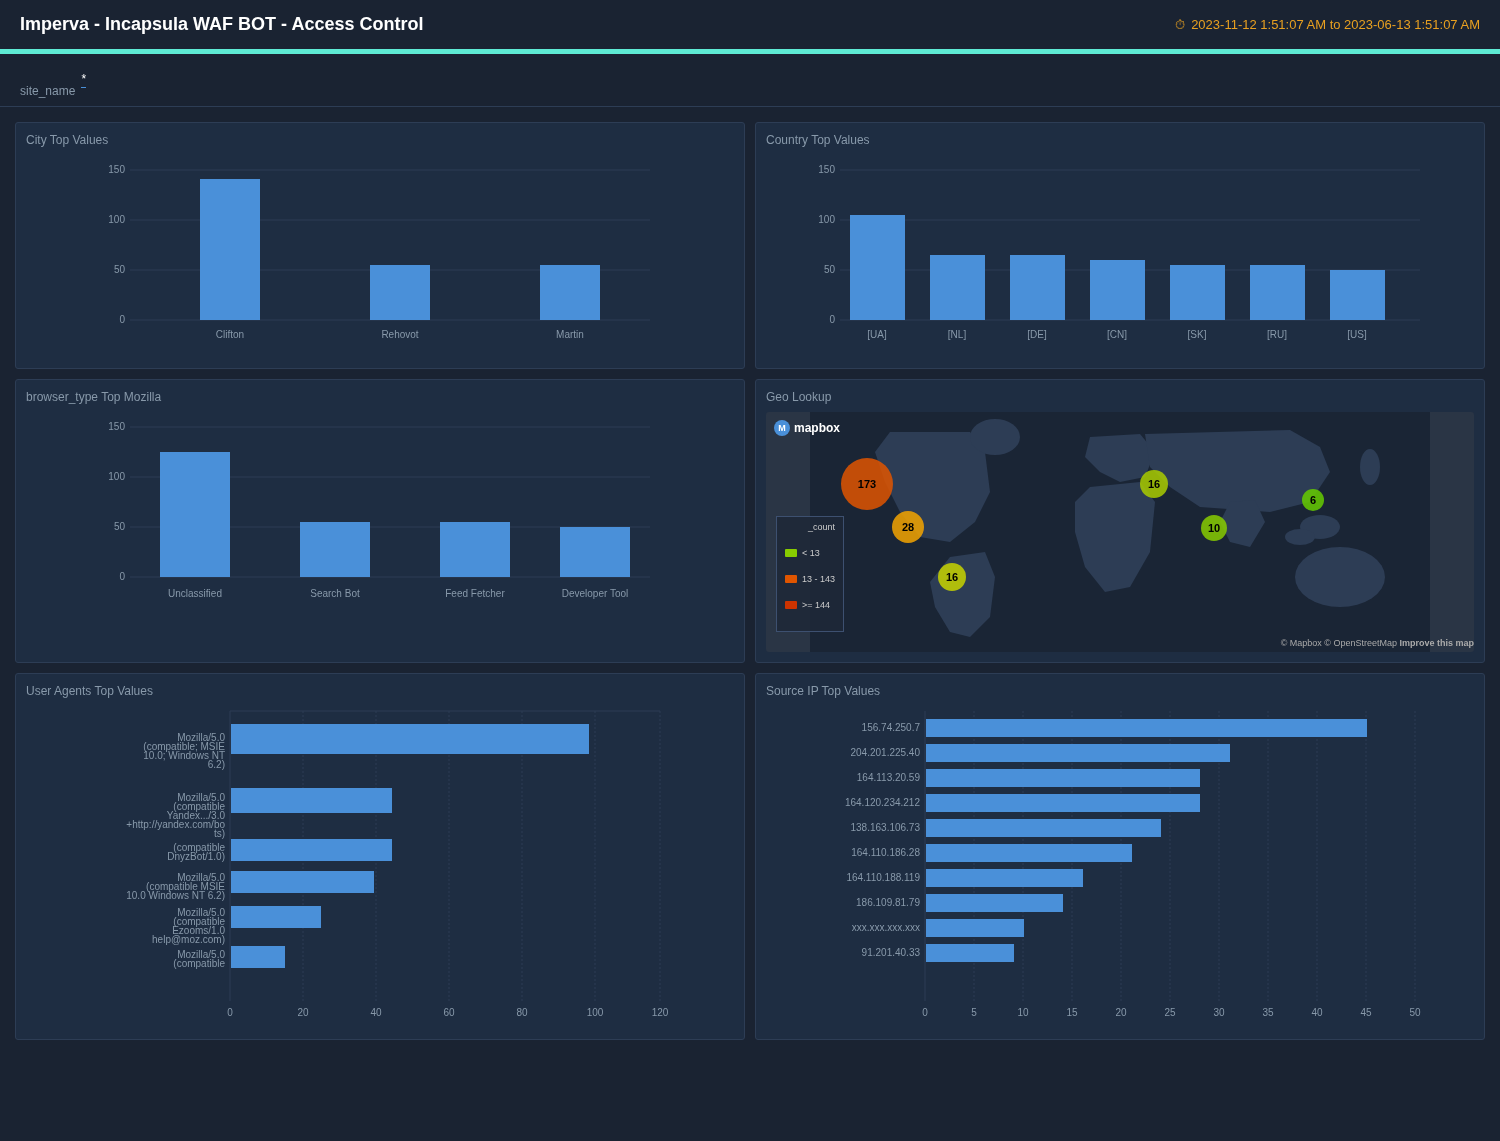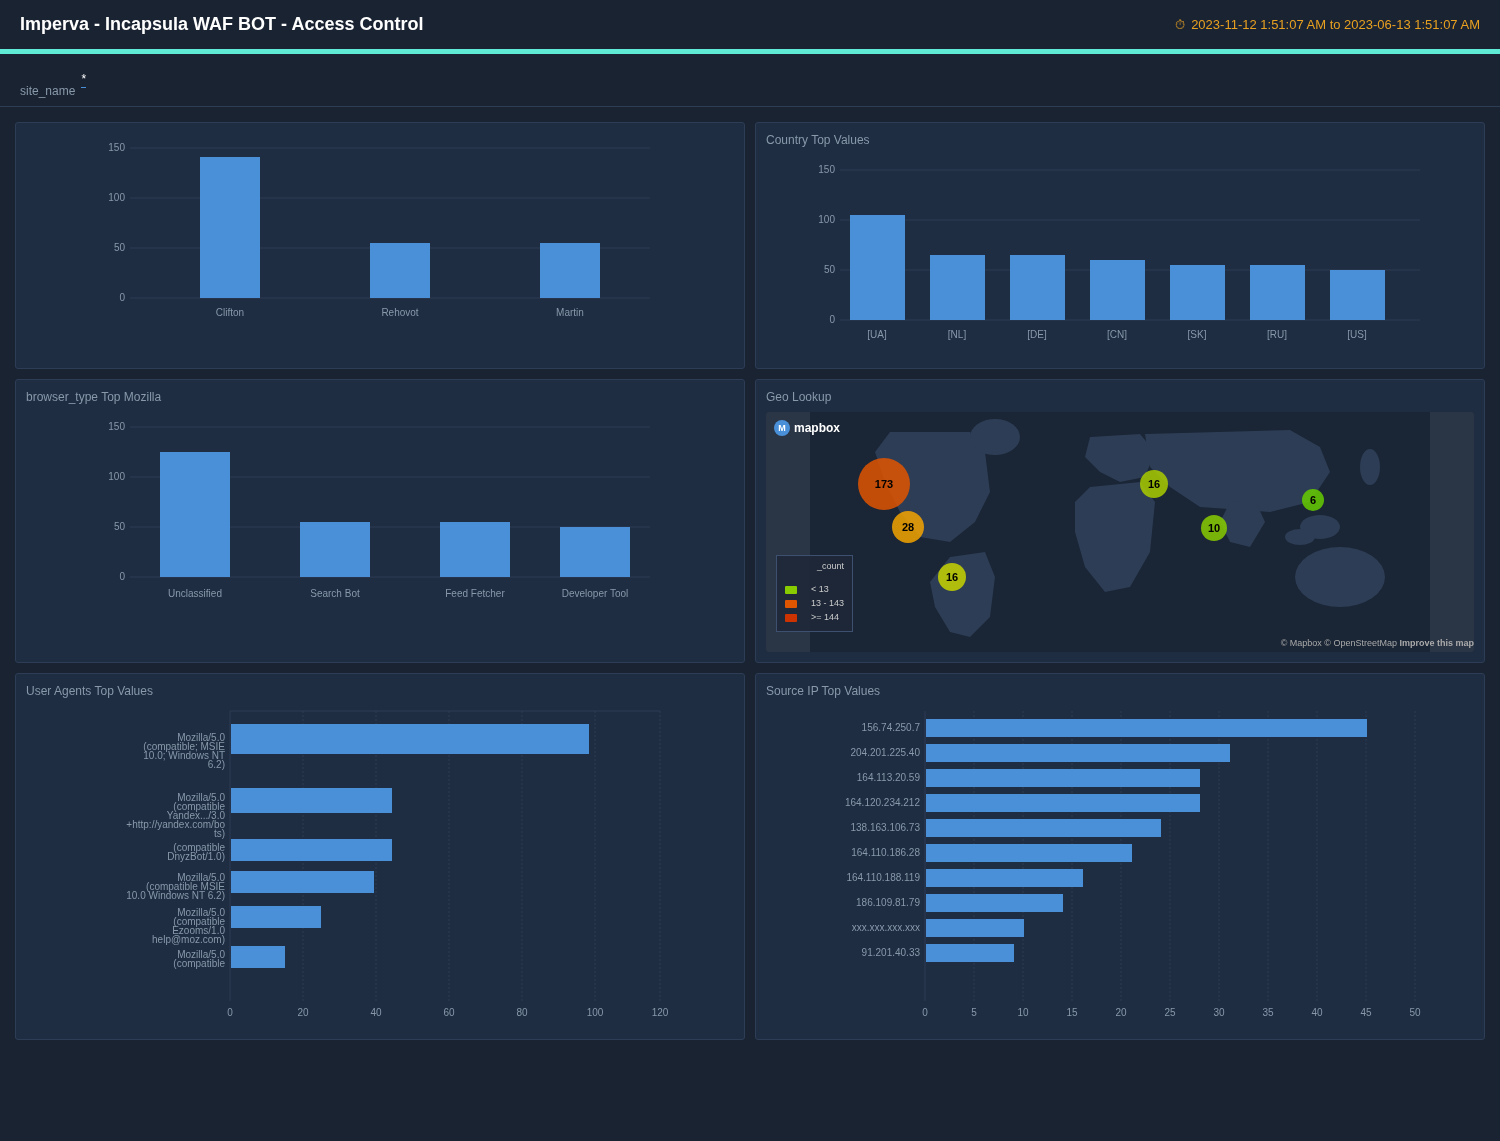--- a/index.html
+++ b/index.html
@@ -135,23 +135,23 @@
       left: 10px;
       background: rgba(30,40,55,0.9);
       border: 1px solid #3d5070;
       padding: 5px 8px;
       font-size: 9px;
       color: #ccc;
       z-index: 10;
     }
     .legend-row {
       display: flex;
-      align-items: flex-end;
-      gap: 14px;
-      margin: 4px 0;
+      align-items: center;
+      gap: 5px;
+      margin: 16px 0;
     }
     .legend-color {
       width: 12px;
       height: 8px;
       border-radius: 1px;
     }
     .improve-map {
       color: #4a90d9;
       font-weight: bold;
       text-decoration: none;
@@ -169,20 +169,21 @@
 </div>
 
 <div class="filter-bar">
   <span class="filter-label">site_name</span>
   <span class="filter-value">*</span>
 </div>
 
 <div class="dashboard">
 
   <div class="panel">
+    <div class="panel-title">City Top Values</div>
     <div class="chart-area">
       <svg class="chart-svg" height="200" viewBox="0 0 560 200">
 
         <text x="25" y="18" class="axis-text" text-anchor="end">150</text>
         <text x="25" y="68" class="axis-text" text-anchor="end">100</text>
         <text x="25" y="118" class="axis-text" text-anchor="end">50</text>
         <text x="25" y="168" class="axis-text" text-anchor="end">0</text>
 
         <line x1="30" y1="15" x2="550" y2="15" stroke="#2d3d55" stroke-width="1"></line>
         <line x1="30" y1="65" x2="550" y2="65" stroke="#2d3d55" stroke-width="1"></line>
@@ -294,21 +295,21 @@
         <ellipse cx="530" cy="165" rx="45" ry="30" fill="#2d3d55"></ellipse>
 
         <ellipse cx="560" cy="55" rx="10" ry="18" fill="#2d3d55"></ellipse>
       </svg>
 
       <div class="map-logo">
         <span style="background:#4a90d9;border-radius:50%;width:16px;height:16px;display:inline-flex;align-items:center;justify-content:center;font-size:9px;color:white;font-weight:bold;">M</span>
         <span>mapbox</span>
       </div>
 
-      <div class="bubble" style="left:118px; top:72px; width:52px; height:52px; background:rgba(224,85,0,0.85); margin-left:-26px; margin-top:-26px;">
+      <div class="bubble" style="left:101px; top:72px; width:52px; height:52px; background:rgba(224,85,0,0.85); margin-left:-26px; margin-top:-26px;">
         <span>173</span>
       </div>
 
       <div class="bubble" style="left:142px; top:115px; width:32px; height:32px; background:rgba(245,165,0,0.85); margin-left:-16px; margin-top:-16px;">
         <span>28</span>
       </div>
 
       <div class="bubble" style="left:186px; top:165px; width:28px; height:28px; background:rgba(200,212,0,0.85); margin-left:-14px; margin-top:-14px;">
         <span>16</span>
       </div>

